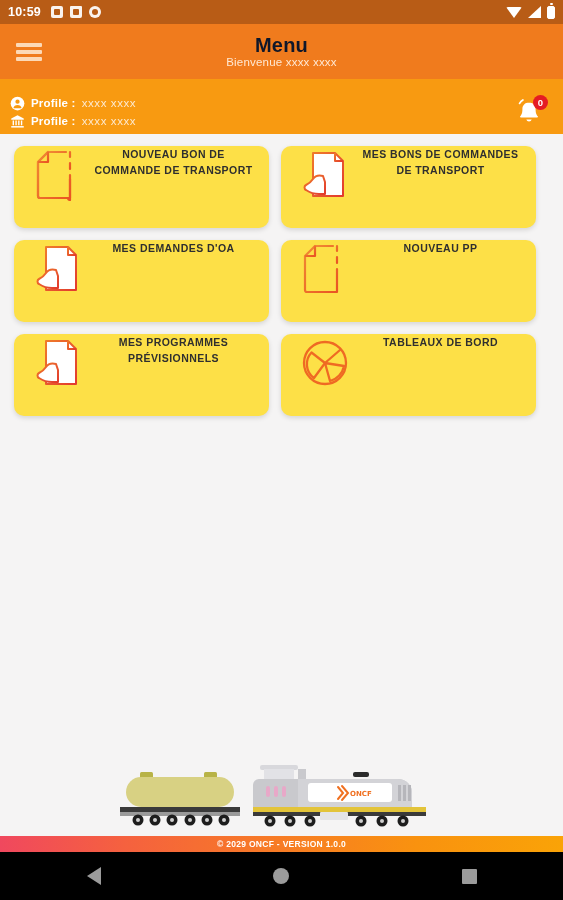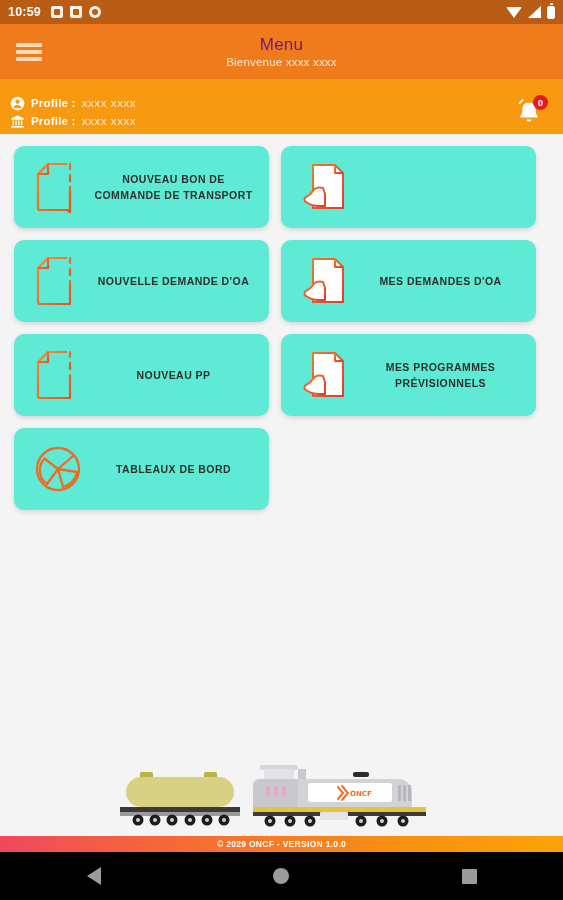--- a/index.html
+++ b/index.html
@@ -93,21 +93,21 @@
   .hamburger span {
     display: block; height: 4px; width: 100%;
     background: #fcd9b7; border-radius: 1px;
   }
   .appbar-titles {
     width: 100%; text-align: center;
     display: flex; flex-direction: column; align-items: center;
     padding-top: 2px;
   }
   .app-title {
-    color: #701a75; font-size: 17px; font-weight: normal;
+    color: #0f172a; font-size: 20px; font-weight: bold;
     line-height: 20px; letter-spacing: .2px;
   }
   .app-sub {
     color: #ffe8d3; font-size: 11.5px; line-height: 15px;
     letter-spacing: .2px;
   }
 
   
   .profilebar {
     background: #f89a11;
@@ -144,24 +144,24 @@
     overflow: hidden;
     background: #f5f4f4;
   }
   .grid {
     display: flex; flex-wrap: wrap;
     padding: 12px 14px 0 14px;
     gap: 12px 12px;
   }
   .card {
     width: 255px; height: 82px;
-    background: #5eead4;
+    background: #fde047;
     border-radius: 10px;
     box-shadow: 0 2px 5px rgba(0,0,0,.13);
-    display: flex; align-items: center;
+    display: flex; 
     padding: 0 10px 0 14px;
     cursor: pointer;
   }
   .card-icon {
     width: 60px; height: 58px;
     flex: 0 0 auto;
     display: flex; align-items: center; justify-content: center;
   }
   .card-label {
     flex: 1;
@@ -324,38 +324,23 @@
               <line x1="26" y1="30" x2="32" y2="30"></line>
               <line x1="36" y1="30" x2="37" y2="30"></line>
               <line x1="26" y1="36" x2="32" y2="36"></line>
               <line x1="36" y1="36" x2="37" y2="36"></line>
               <line x1="17" y1="42" x2="37" y2="42"></line>
             </g>
             <path d="M22 27 C18 26 14 27 12 30 C10 33 7 35 5 36 C3 37 3 40 5 41 C8 43 13 45 18 45 L24 45 L24 33 Z" fill="#fff" stroke="url(#g2)" stroke-width="2" stroke-linejoin="round"></path>
             <path d="M12 34 C14 34 18 34 21 34" fill="none" stroke="url(#g2)" stroke-width="1.8" stroke-linecap="round"></path>
           </svg>
         </div>
-      </div>
-
-      <div class="card">
-        <div class="card-icon">
-          <svg width="48" height="52" viewBox="0 0 48 52">
-            <path d="M14 3 H32 M36 3 L36 8 M36 14 L36 20" stroke="url(#g1)" stroke-width="2.2" fill="none" stroke-linecap="round"></path>
-            <path d="M36 26 L36 49 H6 a2 2 0 0 1 -2 -2 V13 L14 3" stroke="url(#g1)" stroke-width="2.2" fill="none" stroke-linejoin="round" stroke-linecap="round"></path>
-            <path d="M14 3 V13 H4" stroke="url(#g1)" stroke-width="2.2" fill="none" stroke-linejoin="round"></path>
-            <g stroke="url(#g1)" stroke-width="2.4" stroke-linecap="round">
-              <line x1="25" y1="17" x2="25" y2="21"></line>
-              <line x1="25" y1="27" x2="25" y2="31"></line>
-              <line x1="19" y1="24" x2="23" y2="24"></line>
-              <line x1="28" y1="24" x2="32" y2="24"></line>
-            </g>
-          </svg>
-        </div>
-        <div class="card-label">NOUVELLE DEMANDE D'OA</div>
-      </div>
+        <div class="card-label">MES BONS DE COMMANDES<br>DE TRANSPORT</div>
+      </div>
+
 
       <div class="card">
         <div class="card-icon">
           <svg width="48" height="52" viewBox="0 0 48 52">
             <path d="M12 4 H34 L42 12 V47 H12 Z" fill="#fff" stroke="url(#g2)" stroke-width="2" stroke-linejoin="round"></path>
             <path d="M34 4 V12 H42" fill="none" stroke="url(#g2)" stroke-width="2" stroke-linejoin="round"></path>
             <g stroke="url(#g2)" stroke-width="2" stroke-linecap="round">
               <line x1="17" y1="11" x2="18" y2="11"></line>
               <line x1="21" y1="11" x2="22" y2="11"></line>
               <line x1="26" y1="11" x2="31" y2="11"></line>

